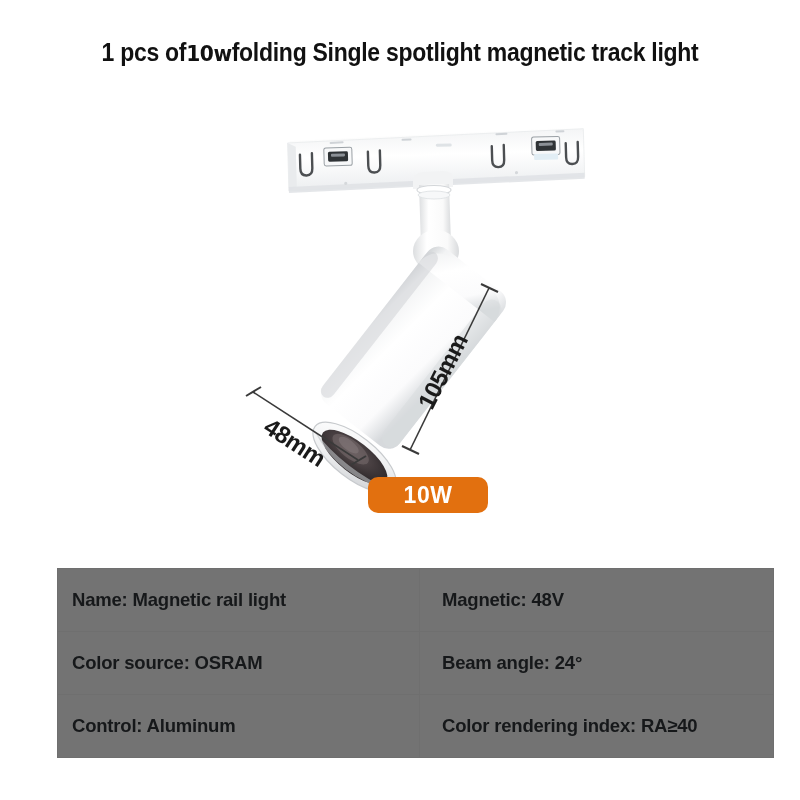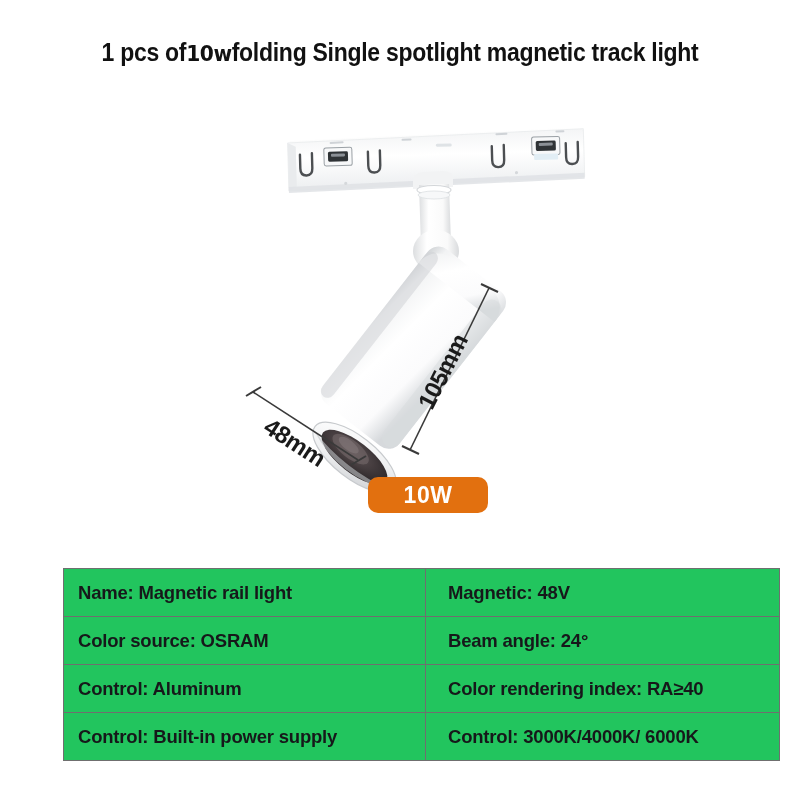--- a/index.html
+++ b/index.html
@@ -68,27 +68,27 @@
     font-family: "Liberation Sans", sans-serif;
     font-weight: bold;
     font-size: 23px;
     letter-spacing: 0.5px;
     line-height: 1;
   }
 
   
   #spec-table {
     position: absolute;
-    left: 63px;
+    left: 57px;
     top: 568px;
     width: 678px;
     height: 190px;
     border-collapse: collapse;
     table-layout: fixed;
-    background: #22c55e;
+    background: #737373;
   }
   #spec-table td {
     border: 1.5px solid #6f6f6f;
     padding: 0 0 0 14px;
     height: 47px;
     vertical-align: middle;
     font-family: "Liberation Sans", sans-serif;
     font-weight: bold;
     font-size: 18.5px;
     color: #16181a;
@@ -244,18 +244,14 @@
       <td class="col-right">Magnetic: 48V</td>
     </tr>
     <tr>
       <td class="col-left">Color source: OSRAM</td>
       <td class="col-right">Beam angle: 24°</td>
     </tr>
     <tr>
       <td class="col-left">Control: Aluminum</td>
       <td class="col-right">Color rendering index: RA≥40</td>
     </tr>
-    <tr>
-      <td class="col-left">Control: Built-in power supply</td>
-      <td class="col-right">Control: 3000K/4000K/ 6000K</td>
-    </tr>
   </tbody>
 </table>
 
 </body></html>

